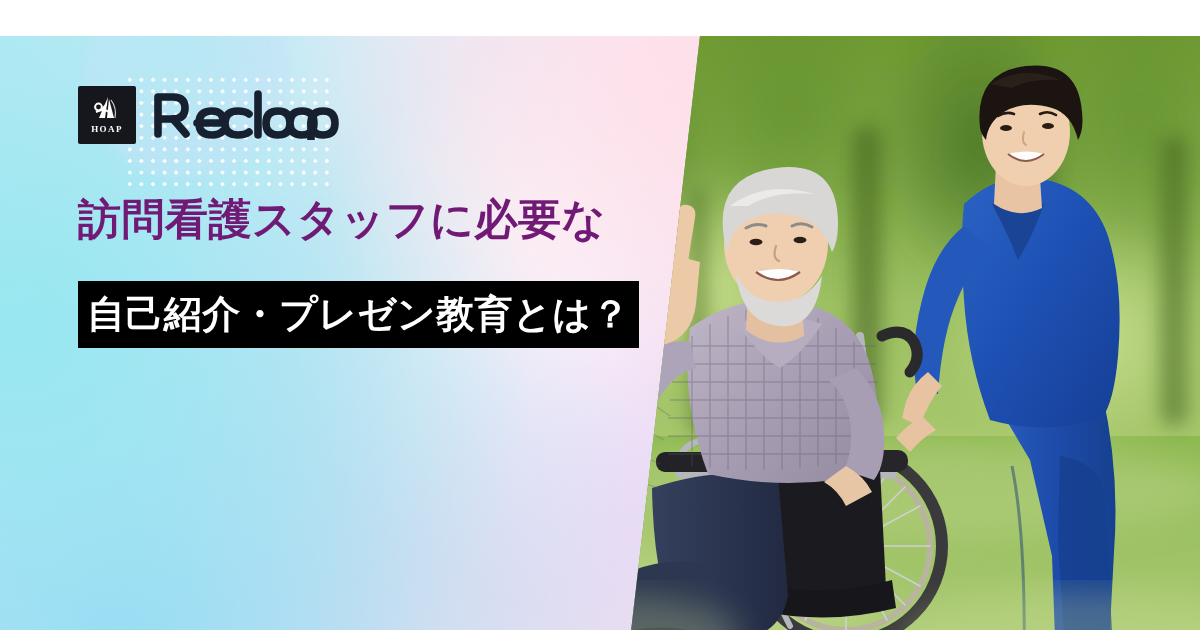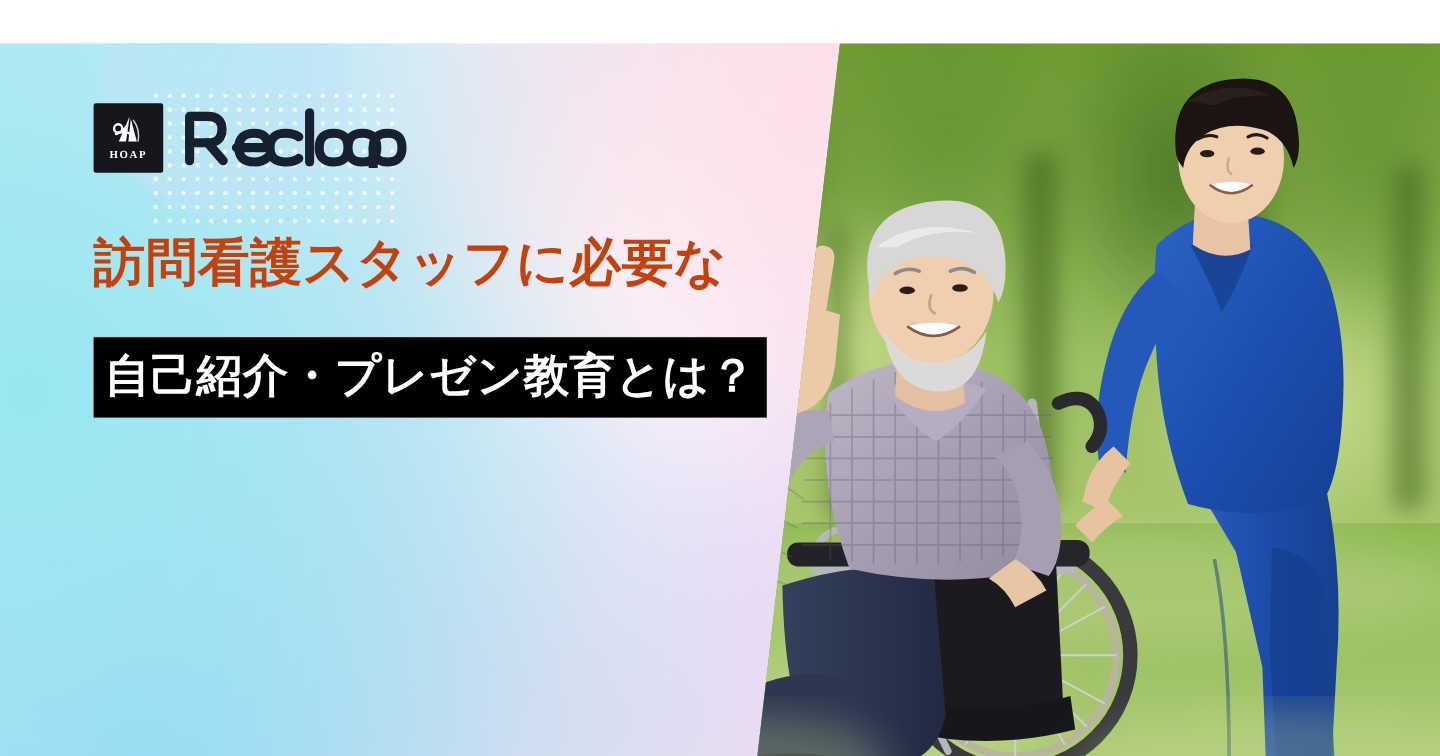--- a/index.html
+++ b/index.html
@@ -52,21 +52,21 @@
   .logo-mark .hoap{
     color:#fff;font-size:9px;letter-spacing:1.4px;font-weight:700;
     font-family:"Liberation Serif","DejaVu Serif",serif;line-height:1;margin-top:1px;
   }
   .wordmark{display:flex;align-items:center;}
   .wordmark svg{display:block;}
 
   
   .headline{position:absolute;left:78px;top:158px;width:560px;}
   .line1{
-    font-size:43px;font-weight:700;color:#c2410c;letter-spacing:.5px;
+    font-size:43px;font-weight:700;color:#701a75;letter-spacing:.5px;
     line-height:1.18;white-space:nowrap;
     font-family:"DejaVu Sans","Liberation Sans",sans-serif;
   }
   .line2-wrap{margin-top:36px;}
   .line2{
     display:inline-block;background:#000000;color:#ffffff;
     font-size:38px;font-weight:700;letter-spacing:.4px;line-height:1;
     padding:14px 9px 15px 9px;white-space:nowrap;
     font-family:Liberation Sans, sans-serif;
   }

